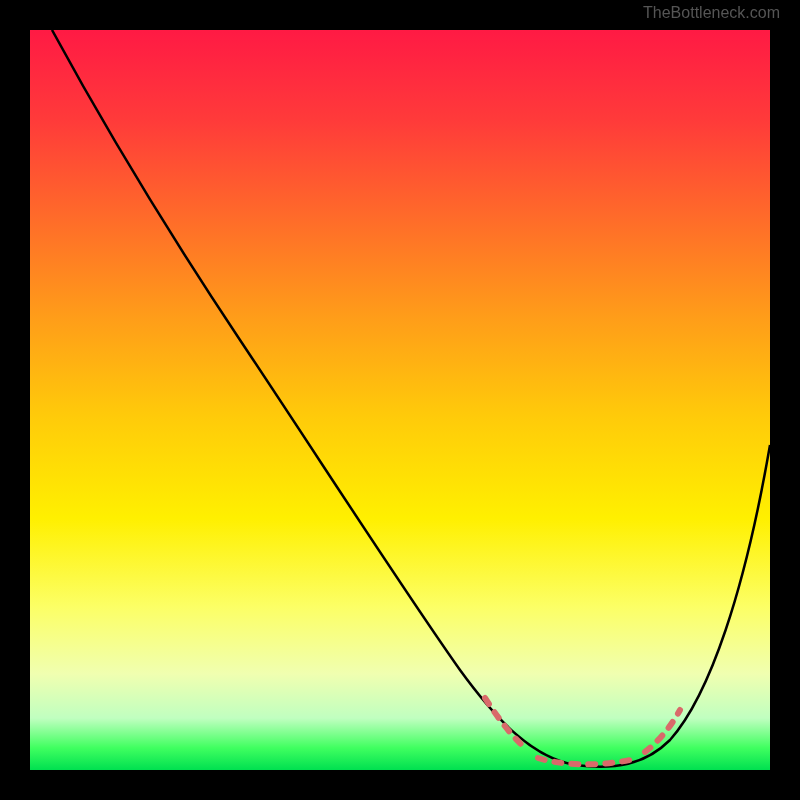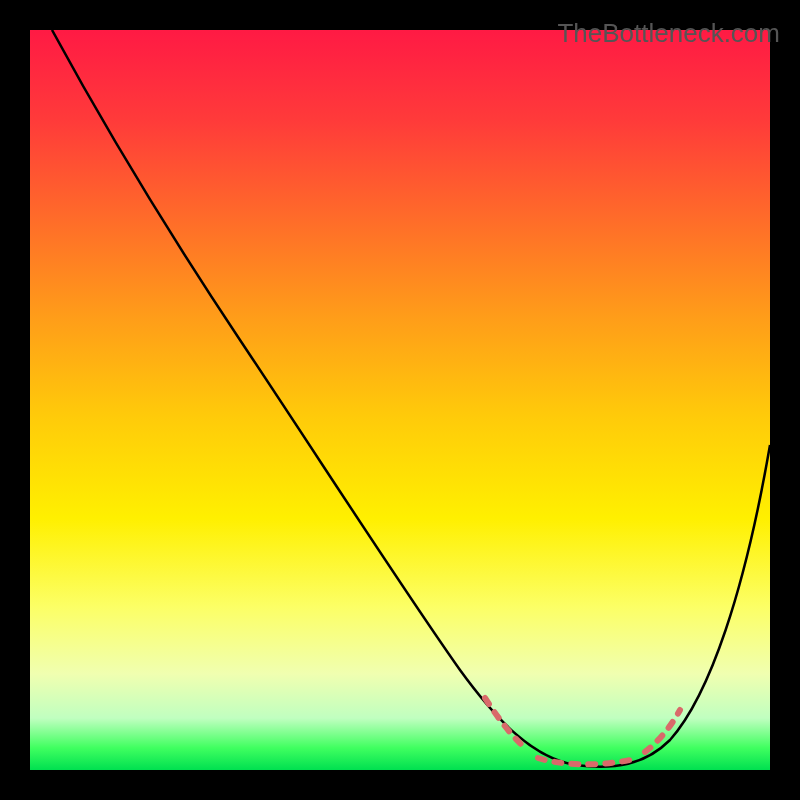--- a/index.html
+++ b/index.html
@@ -6,24 +6,24 @@
   body {
     width: 800px;
     height: 800px;
     background: #000;
     font-family: Arial, sans-serif;
     position: relative;
     overflow: hidden;
   }
   .watermark {
     position: absolute;
-    top: 18px;
+    top: 4px;
     right: 20px;
     color: #555;
-    font-size: 26px;
+    font-size: 16px;
     font-weight: 500;
     z-index: 10;
   }
   .plot-area {
     position: absolute;
     left: 30px;
     top: 30px;
     width: 740px;
     height: 740px;
     background: linear-gradient(to bottom,

